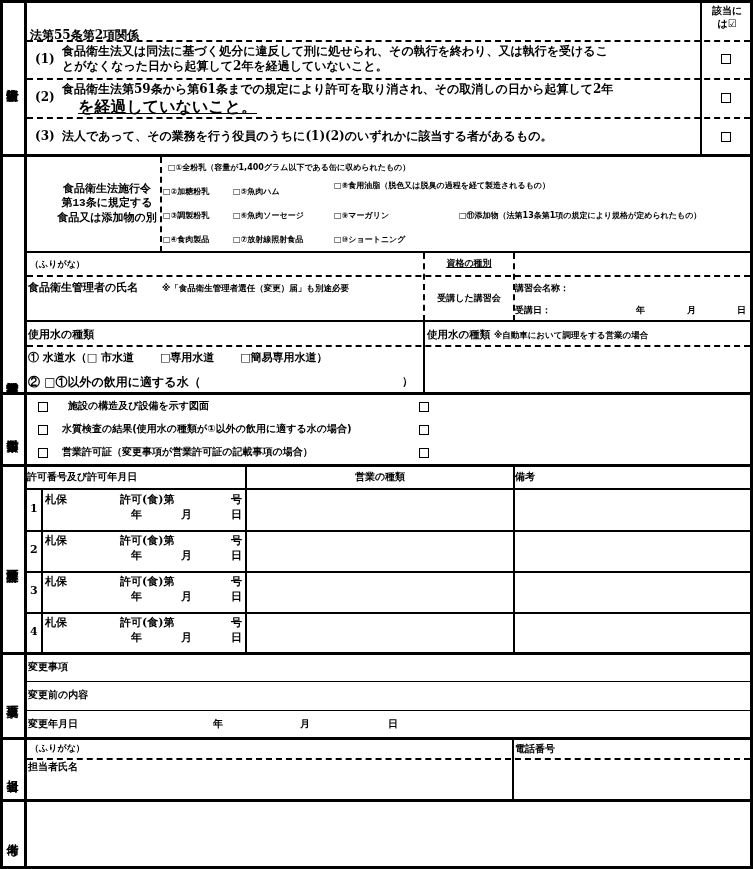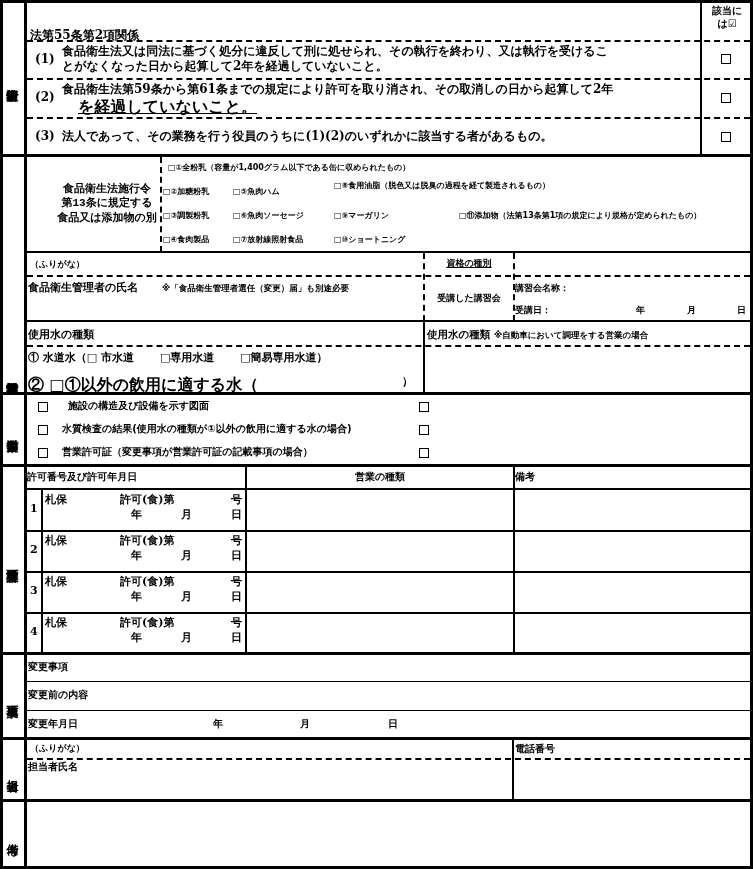--- a/index.html
+++ b/index.html
@@ -118,21 +118,21 @@
   <div class="hl" style="left:423px;top:322px;width:2px;height:71px;"></div>
   <div class="dash-h" style="left:27px;top:345px;width:723px;"></div>
 
   <div class="txt bold" style="left:28px;top:328px;font-size:11px;">使用水の種類</div>
   <div class="txt bold" style="left:28px;top:351px;font-size:11px;">
     <span>① 水道水（□</span>
     <span style="">市水道</span>
     <span style="margin-left:22px;">□専用水道</span>
     <span style="margin-left:22px;">□簡易専用水道）</span>
   </div>
-  <div class="txt bold" style="left:28px;top:375px;font-size:16px;">② □①以外の飲用に適する水（</div>
+  <div class="txt bold" style="left:28px;top:375px;font-size:12px;">② □①以外の飲用に適する水（</div>
   <div class="abs" style="left:210px;top:372px;width:190px;height:18px;"></div>
   <div class="txt bold" style="left:402px;top:375px;font-size:11px;">）</div>
 
   <div class="txt bold sans" style="left:427px;top:328px;font-size:10.5px;">
     <span>使用水の種類</span>
     <span style="font-size:8.5px;">※自動車において調理をする営業の場合</span>
   </div>
   <div class="abs" style="left:427px;top:348px;width:321px;height:42px;"></div>
 </section>
 

